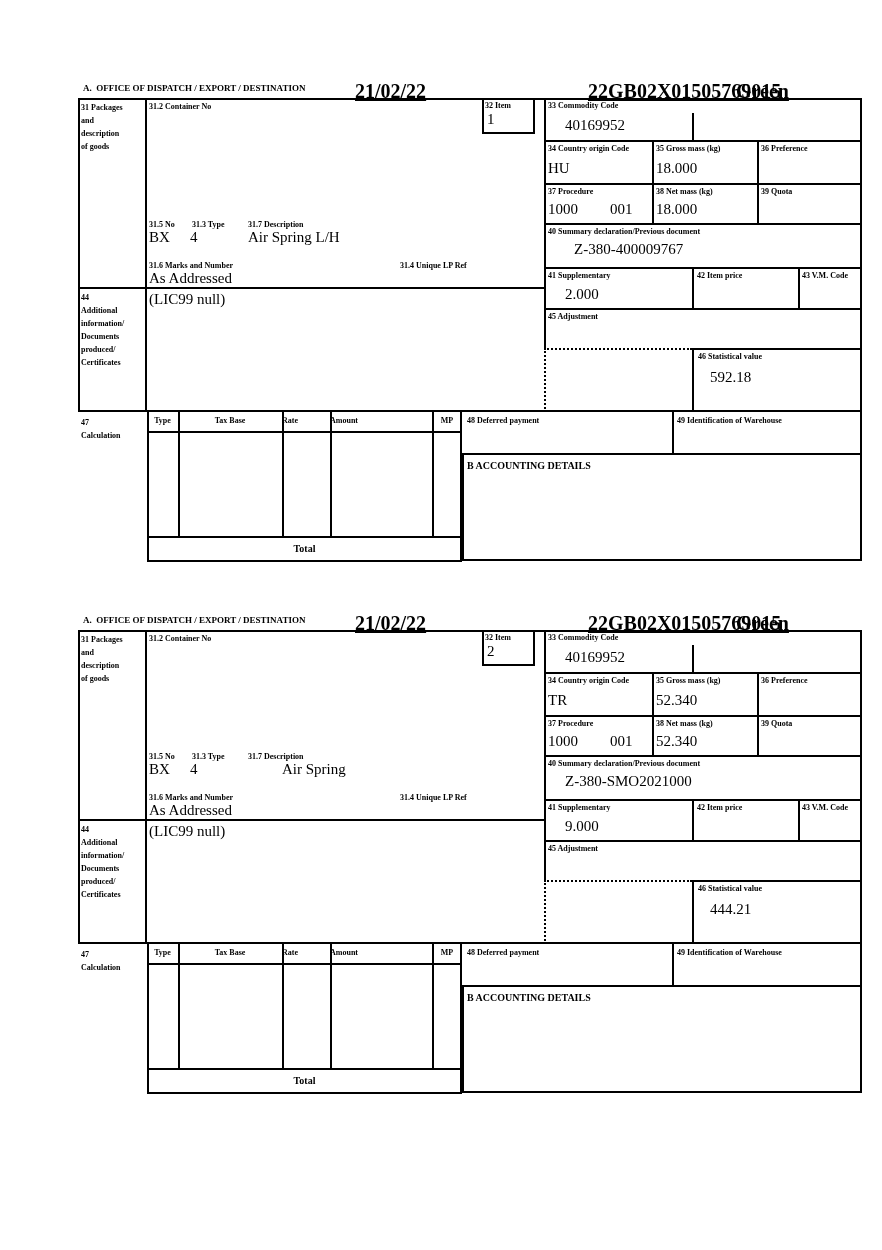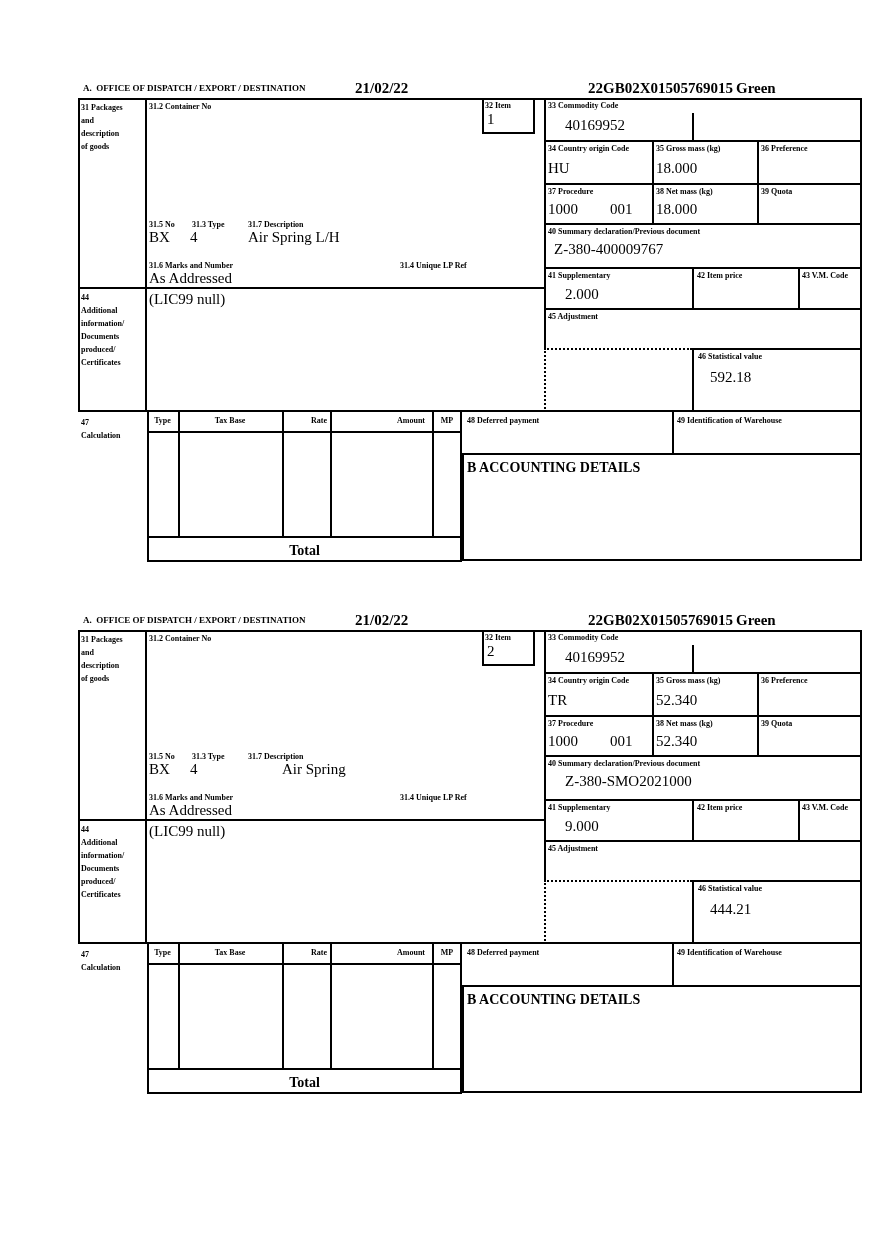--- a/index.html
+++ b/index.html
@@ -10,25 +10,25 @@
   .hl{position:absolute;height:2px;background:#000;}
   .vl{position:absolute;width:2px;background:#000;}
   .hl-dot{position:absolute;height:0;border-top:2px dotted #000;}
   .vl-dot{position:absolute;width:0;border-left:2px dotted #000;}
   .box{position:absolute;box-sizing:border-box;border:2px solid #000;}
   
   .lbl{position:absolute;font-size:8px;font-weight:bold;line-height:10px;white-space:nowrap;}
   .ml{white-space:pre-line;line-height:13px;}
   .val{position:absolute;font-size:15px;line-height:16px;white-space:nowrap;}
   .hdr{position:absolute;font-size:9px;font-weight:bold;white-space:pre;top:3px;left:5px;}
-  .big{position:absolute;top:0;font-size:15px;font-weight:bold;white-space:nowrap;}
-  .b9{position:absolute;font-size:14px;font-weight:bold;white-space:nowrap;}
+  .big{position:absolute;top:0;font-size:20px;font-weight:bold;white-space:nowrap;text-decoration:underline;}
+  .b9{position:absolute;font-size:10px;font-weight:bold;white-space:nowrap;}
   .th{position:absolute;top:336px;font-size:8px;font-weight:bold;}
   .ctr{text-align:center;}
-  .rgt{text-align:right;}
+  .rgt{text-align:left;}
 </style>
 </head>
 <body>
 
 <div class="page">
 
   <div class="section" style="top:80px;">
     <span class="hdr">A.  OFFICE OF DISPATCH / EXPORT / DESTINATION</span>
     <span class="big" style="left:277px;">21/02/22</span>
     <span class="big" style="left:510px;">22GB02X01505769015</span>
@@ -107,21 +107,21 @@
     <span class="th ctr" style="left:354px;width:30px;">MP</span>
     <span class="b9 ctr" style="left:69px;width:315px;top:463px;">Total</span>
 
     <span class="val" style="left:409px;top:31px;">1</span>
     <span class="val" style="left:487px;top:37px;">40169952</span>
     <span class="val" style="left:470px;top:80px;">HU</span>
     <span class="val" style="left:578px;top:80px;">18.000</span>
     <span class="val" style="left:470px;top:121px;">1000</span>
     <span class="val" style="left:532px;top:121px;">001</span>
     <span class="val" style="left:578px;top:121px;">18.000</span>
-    <span class="val" style="left:476px;top:161px;">Z-380-400009767</span>
+    <span class="val" style="left:496px;top:161px;">Z-380-400009767</span>
     <span class="val" style="left:487px;top:206px;text-align:center;">2.000</span>
     <span class="val" style="left:632px;top:289px;">592.18</span>
     <span class="val" style="left:71px;top:149px;">BX</span>
     <span class="val" style="left:112px;top:149px;">4</span>
     <span class="val" style="left:170px;top:149px;">Air Spring L/H</span>
     <span class="val" style="left:71px;top:190px;">As Addressed</span>
     <span class="val" style="left:71px;top:211px;">(LIC99 null)</span>
   </div>
 
   <div class="section" style="top:612px;">

